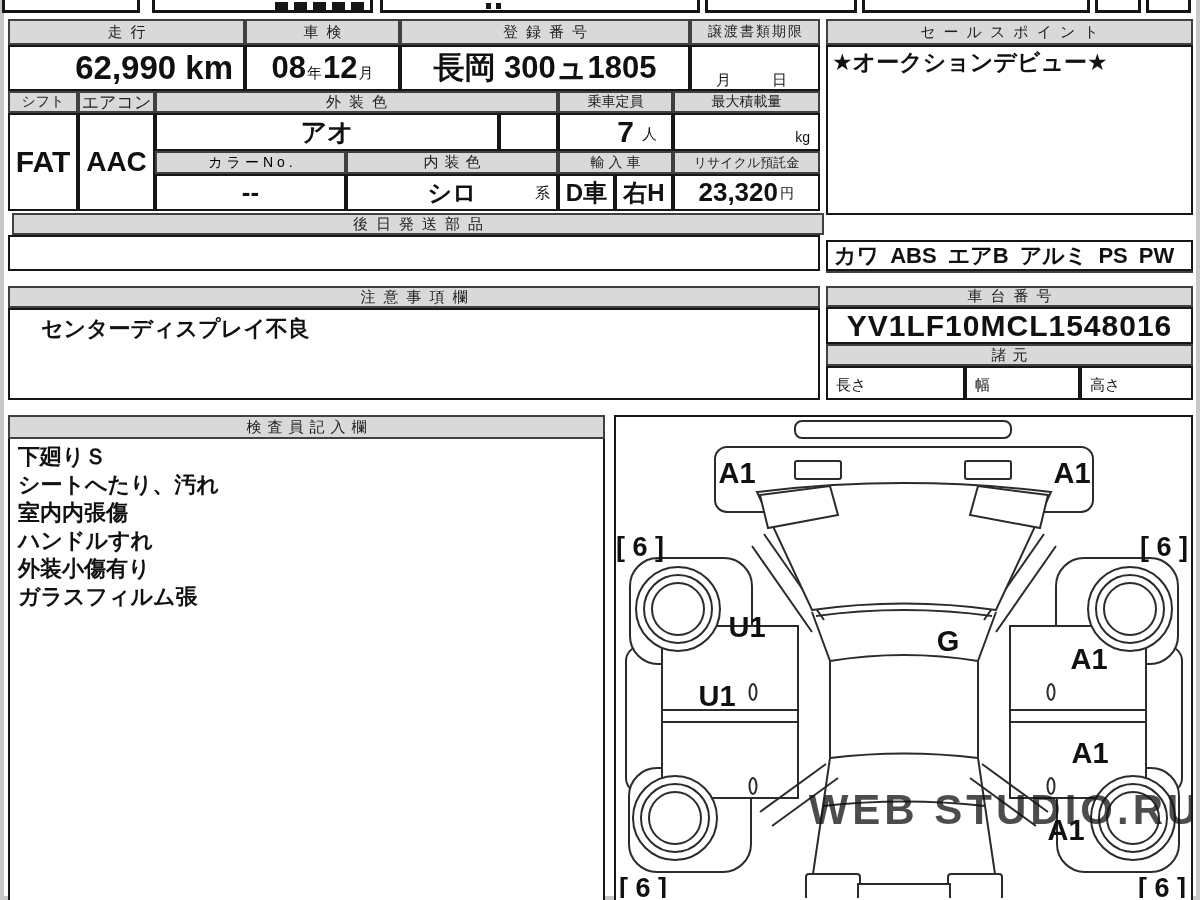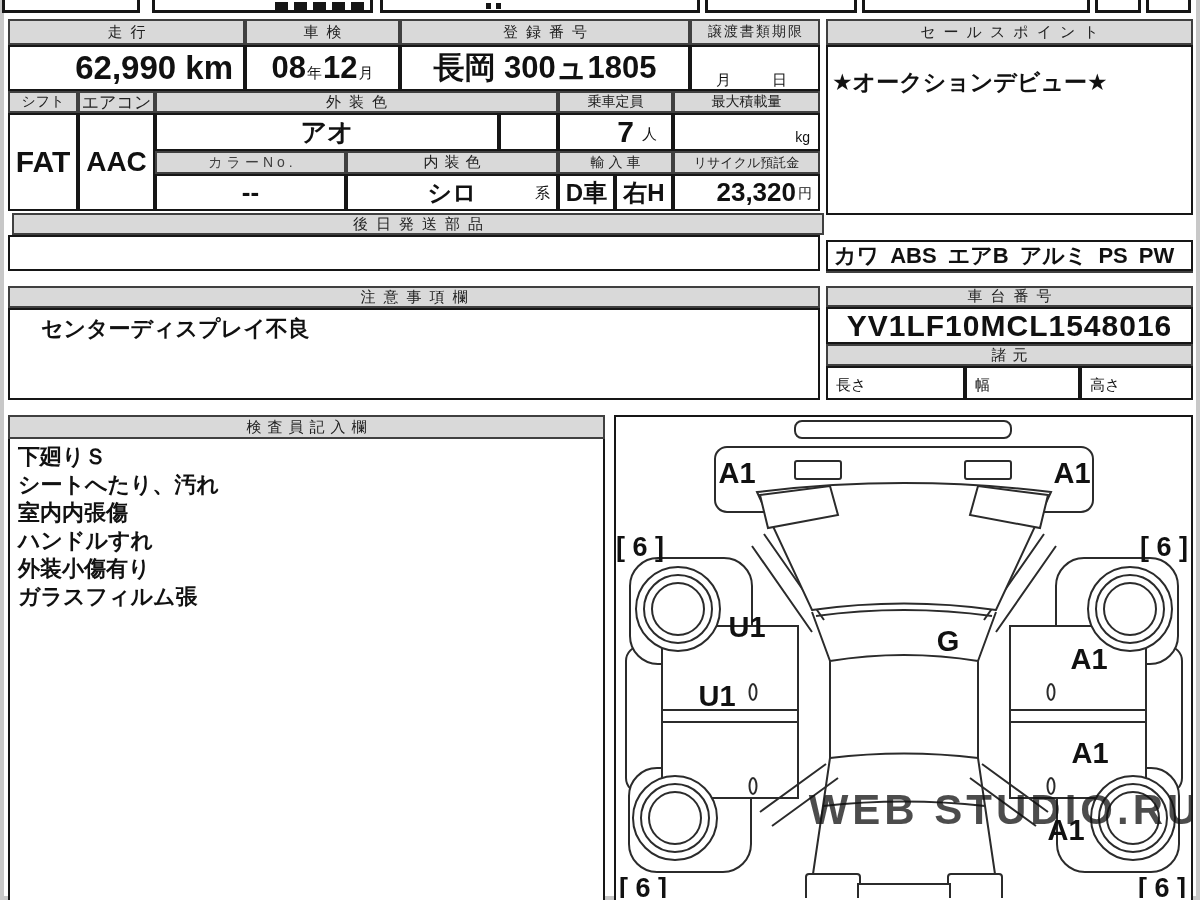--- a/index.html
+++ b/index.html
@@ -68,21 +68,21 @@
 </div>
 <div class="cell val" style="left:400px;top:45px;width:290px;height:46px;font-size:31px;">
     <span>長岡 300ュ1805</span>
   </div>
 <div class="cell" style="left:690px;top:45px;width:130px;height:46px;">
   <span class="abs small" style="left:24px;top:24px;">月</span>
   <span class="abs small" style="left:80px;top:24px;">日</span>
 </div>
 
 <div class="cell" style="left:826px;top:45px;width:367px;height:170px;">
-  <div style="font-size:23px;font-weight:bold;padding:20px 4px;">★オークションデビュー★</div>
+  <div style="font-size:23px;font-weight:bold;padding:0 4px;">★オークションデビュー★</div>
 </div>
 
 <div class="hdr" style="left:8px;top:91px;width:70px;height:22px;font-size:14px;">
     <span>シフト</span>
   </div>
 <div class="hdr" style="left:78px;top:91px;width:77px;height:22px;font-size:17px;">
     <span>エアコン</span>
   </div>
 <div class="hdr ls8" style="left:155px;top:91px;width:403px;height:22px;">
     <span>外装色</span>
@@ -106,21 +106,21 @@
   </div>
 <div class="cell" style="left:499px;top:113px;width:59px;height:38px;"></div>
 <div class="cell val vright" style="left:558px;top:113px;width:115px;height:38px;font-size:30px;padding-right:14px;gap:8px;">
   <span>7</span>
     <span class="small" style="align-self:flex-end;padding-bottom:5px;">人</span>
 </div>
 <div class="cell val vright" style="left:673px;top:113px;width:147px;height:38px;font-size:14px;font-weight:normal;align-items:flex-end;padding:0 8px 4px 0;">
     <span>kg</span>
   </div>
 
-<div class="hdr ls4" style="left:155px;top:151px;width:191px;height:23px;font-size:14px;color:#404040;">
+<div class="hdr ls4" style="left:155px;top:151px;width:191px;height:23px;font-size:14px;color:#000000;">
     <span>カラーNo.</span>
   </div>
 <div class="hdr ls6" style="left:346px;top:151px;width:212px;height:23px;">
     <span>内装色</span>
   </div>
 <div class="hdr ls4" style="left:558px;top:151px;width:115px;height:23px;font-size:14px;">
     <span>輸入車</span>
   </div>
 <div class="hdr" style="left:673px;top:151px;width:147px;height:23px;font-size:13px;">
     <span>リサイクル預託金</span>
@@ -132,21 +132,21 @@
 <div class="cell val" style="left:346px;top:174px;width:212px;height:37px;font-size:24px;">
   <span>シロ</span>
   <span class="abs small" style="right:6px;bottom:6px;position:absolute;">系</span>
 </div>
 <div class="cell val" style="left:558px;top:174px;width:57px;height:37px;font-size:24px;">
     <span>D車</span>
   </div>
 <div class="cell val" style="left:615px;top:174px;width:58px;height:37px;font-size:24px;">
     <span>右H</span>
   </div>
-<div class="cell val vright" style="left:673px;top:174px;width:147px;height:37px;font-size:26px;padding-right:6px;gap:2px;">
+<div class="cell val vright" style="left:673px;top:174px;width:147px;height:37px;font-size:26px;padding-right:24px;gap:2px;">
   <span>23,320</span>
     <span class="small" style="font-size:14px;align-self:flex-end;padding-bottom:6px;">円</span>
 </div>
 
 <div class="hdr ls8" style="left:12px;top:213px;width:812px;height:22px;">
     <span>後日発送部品</span>
   </div>
 <div class="cell" style="left:8px;top:235px;width:812px;height:36px;"></div>
 
 <div class="hdr ls8" style="left:826px;top:218px;width:367px;height:22px;margin-top:33px;">

